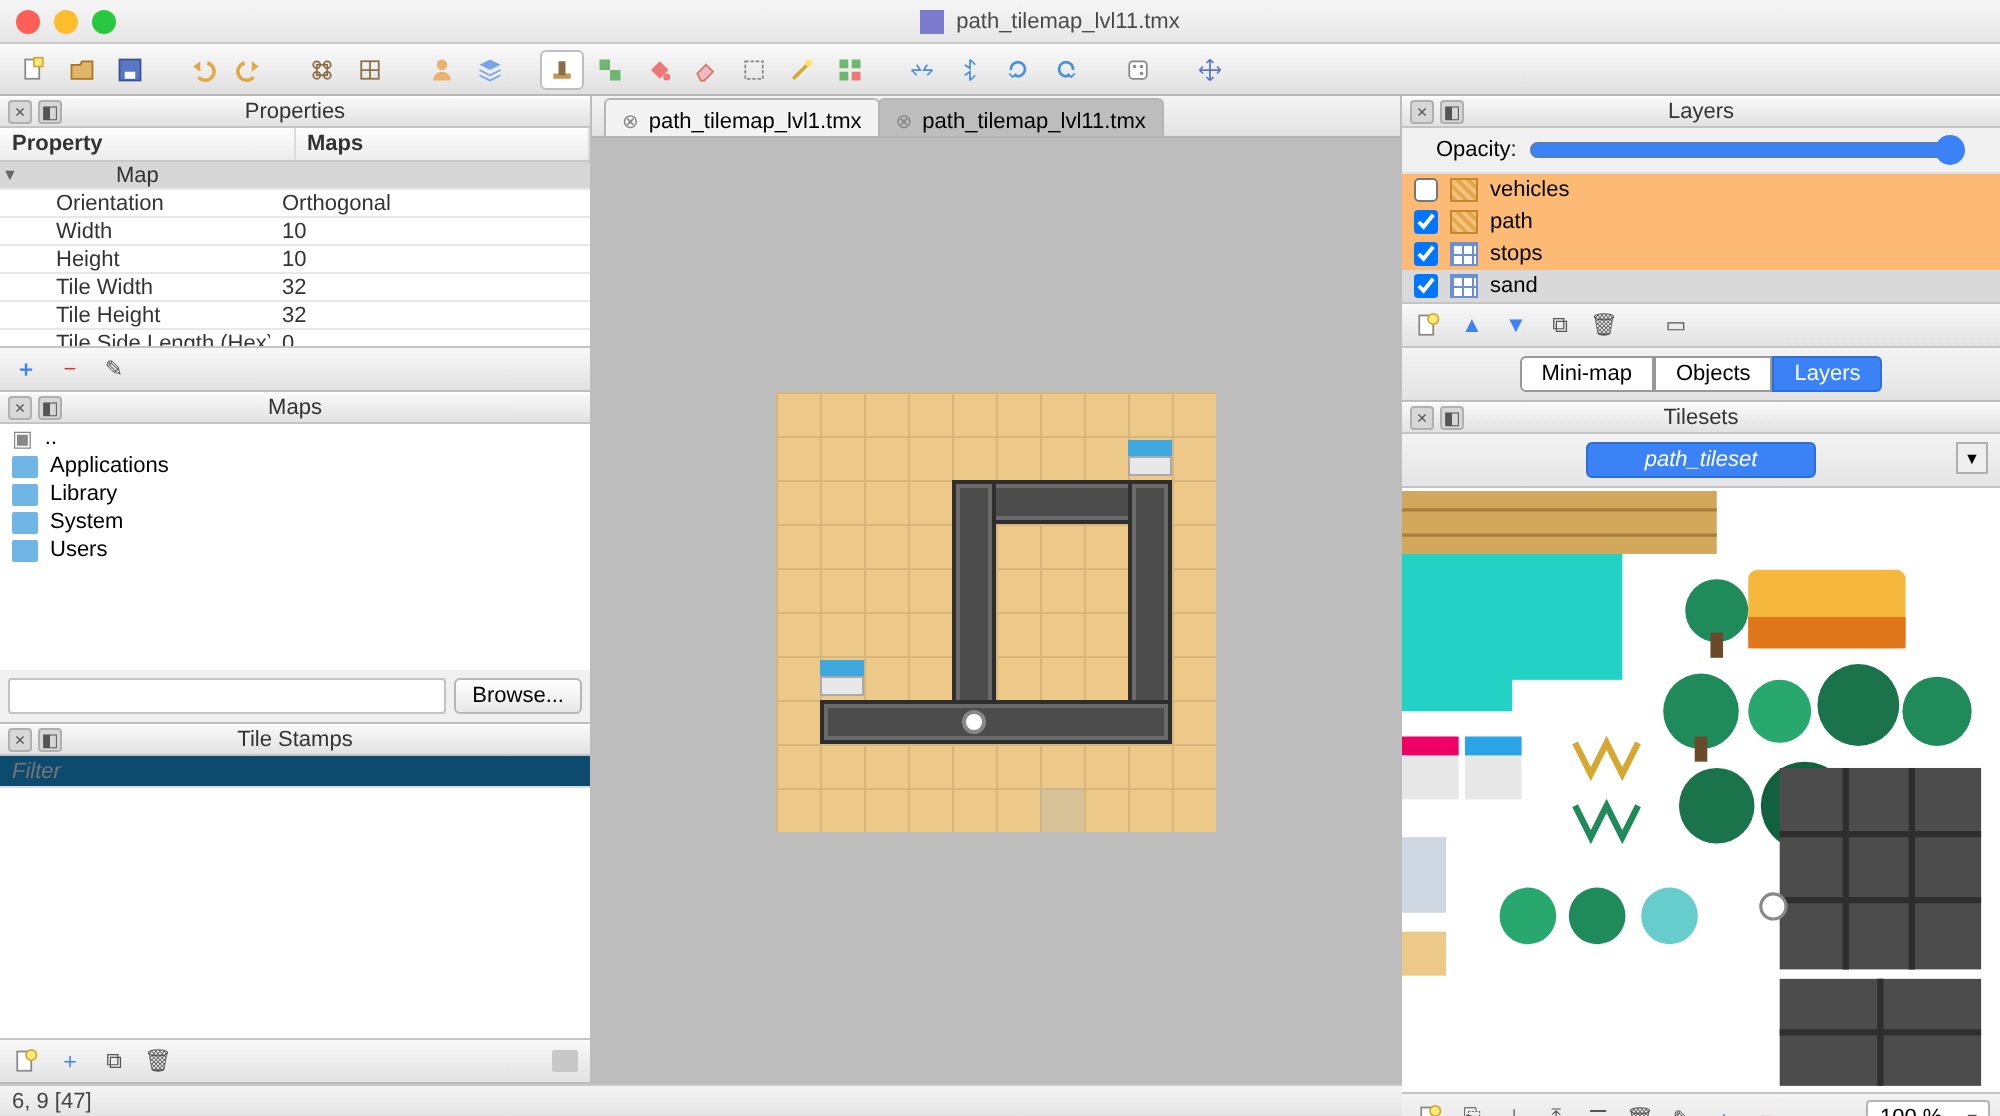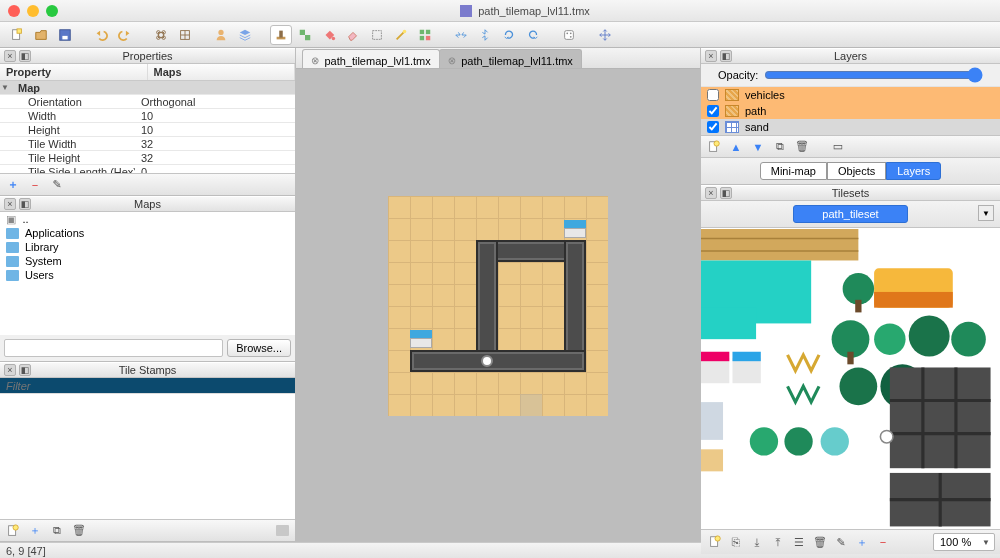--- a/index.html
+++ b/index.html
@@ -36,21 +36,21 @@
 .panel-footer { height:22px; background:linear-gradient(#f8f8f8,#e2e2e2); border-top:1px solid #c4c4c4; display:flex; align-items:center; padding:0 4px; gap:4px; }
 .footbtn { width:18px; height:16px; display:flex; align-items:center; justify-content:center; cursor:pointer; color:#555; }
 
 
 .props-head { display:flex; height:17px; background:linear-gradient(#fdfdfd,#ececec); border-bottom:1px solid #c9c9c9;font-weight:bold; }
 .props-head div { flex:1; padding:2px 6px; color:#333; border-right:1px solid #dcdcdc; }
 .props-body { flex:1; background:#fff; overflow:auto; }
 .prop-row { display:flex; height:14px; align-items:center; border-bottom:1px solid #e8e8e8; }
 .prop-row.group { background:#d7d7d7; }
 .prop-row .k { width:125px; padding-left:18px; color:#333; white-space:nowrap; overflow:hidden; }
-.prop-row.group .k { padding-left:8px; font-weight:bold; color:#333; }
+.prop-row.group .k { padding-left:8px; font-weight:normal; color:#333;margin-left:40px; }
 .prop-row .v { flex:1; padding-left:6px; color:#333; }
 .prop-row .tri { width:10px; text-align:center; color:#666; font-size:8px; }
 
 
 .maps-body { flex:1; background:#fff; overflow:auto; }
 .maps-row { display:flex; align-items:center; height:14px; padding-left:6px; gap:6px; }
 .folder-ico { width:13px; height:11px; background:#6fb5e5; border-radius:1px; display:inline-block; }
 .maps-footer { display:flex; gap:4px; padding:4px; }
 .maps-footer input { flex:1; height:18px; border:1px solid #c2c2c2; border-radius:2px; padding:0 4px; background:#fff; }
 .maps-footer button { height:18px; padding:0 8px; border:1px solid #b6b6b6; border-radius:3px; background:linear-gradient(#fff,#e7e7e7); cursor:pointer; }
@@ -94,21 +94,21 @@
 .layer-ico.obj { background:repeating-linear-gradient(45deg,#e7a64b,#e7a64b 2px,#efc27f 2px,#efc27f 4px); border:1px solid #c7872b; }
 .layer-ico.tile { background:#fff; border:1px solid #6a8ed8; background-image:linear-gradient(#6a8ed8 1px,transparent 1px),linear-gradient(90deg,#6a8ed8 1px,transparent 1px); background-size:5px 5px; }
 .tabs-bottom { display:flex; justify-content:center; padding:4px; border-top:1px solid #c4c4c4; background:linear-gradient(#f3f3f3,#e3e3e3); gap:0; }
 .seg { padding:2px 10px; border:1px solid #999; background:#fff; cursor:pointer; }
 .seg:first-child { border-radius:3px 0 0 3px; }
 .seg:last-child { border-radius:0 3px 3px 0; }
 .seg.active { background:#3b82f6; color:#fff; border-color:#2d6fd4; }
 
 
 .tileset-drop { display:flex; justify-content:center; padding:4px; background:linear-gradient(#f3f3f3,#e5e5e5); border-bottom:1px solid #c4c4c4; position:relative; }
-.tileset-drop .sel-btn { padding:2px 28px; background:#3b82f6; color:#fff; border-radius:3px; border:1px solid #2d6fd4; cursor:pointer; }
+.tileset-drop .sel-btn { padding:2px 28px; background:#3b82f6; color:#fff; border-radius:3px; border:1px solid #2d6fd4; cursor:pointer;font-style:italic; }
 .tileset-drop .dd { position:absolute; right:6px; top:4px; width:16px; height:16px; border:1px solid #b0b0b0; background:#eee; display:flex; align-items:center; justify-content:center; cursor:pointer; font-size:8px; }
 .tileset-view { flex:1; background:#fff; position:relative; overflow:hidden; }
 .ts-svg { width:100%; height:100%; }
 .tileset-toolbar { display:flex; align-items:center; padding:3px 5px; gap:3px; background:linear-gradient(#f3f3f3,#e3e3e3); border-top:1px solid #c4c4c4; }
 .tileset-toolbar .combo { margin-left:auto; width:62px; height:18px; border:1px solid #b6b6b6; border-radius:2px; background:#fff; display:flex; align-items:center; padding:0 4px 0 6px; justify-content:space-between; }
 .combo .arr { font-size:8px; color:#555; }
 
 .spacer { flex:1; }
 
 select, input { font-size:11px; }
@@ -448,20 +448,25 @@
         <div class="layer-row">
             <input type="checkbox" style="">
             <span class="layer-ico obj"></span>
             <span>vehicles</span>
           </div>
         <div class="layer-row">
             <input type="checkbox" checked="" style="">
             <span class="layer-ico obj"></span>
             <span>path</span>
           </div>
+        <div class="layer-row">
+            <input type="checkbox" checked="" style="">
+            <span class="layer-ico tile"></span>
+            <span>stops</span>
+          </div>
         <div class="layer-row sel">
             <input type="checkbox" checked="" style="">
             <span class="layer-ico tile"></span>
             <span>sand</span>
           </div>
       </div>
       <div class="panel-footer">
         <div class="footbtn">
             <svg width="14" height="14" viewBox="0 0 16 16">
               <rect x="3" y="2" width="8" height="11" fill="#fff" stroke="#888"></rect>

